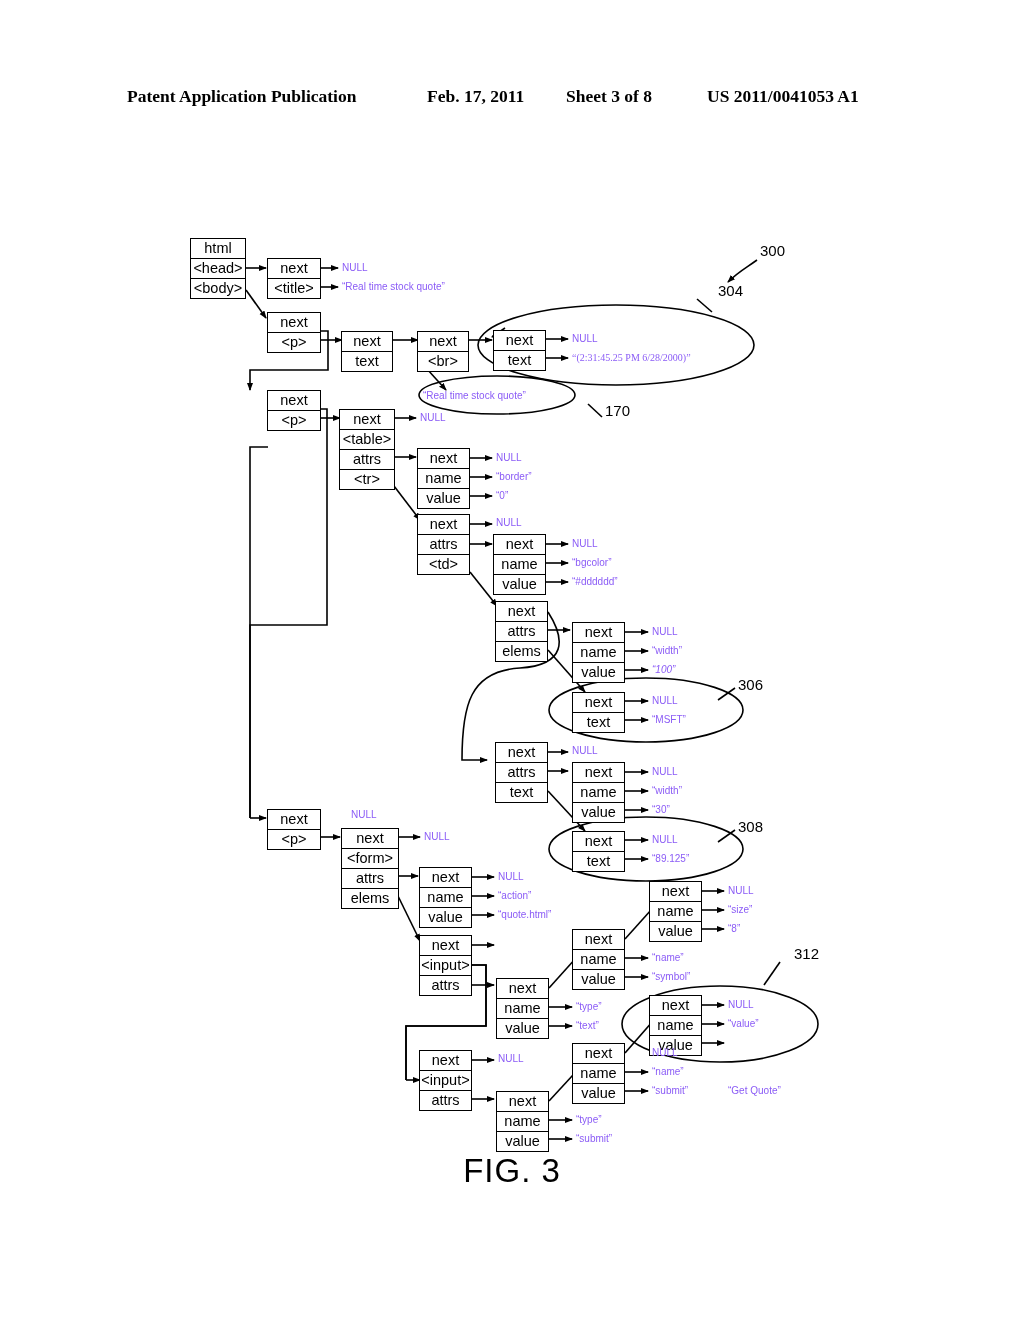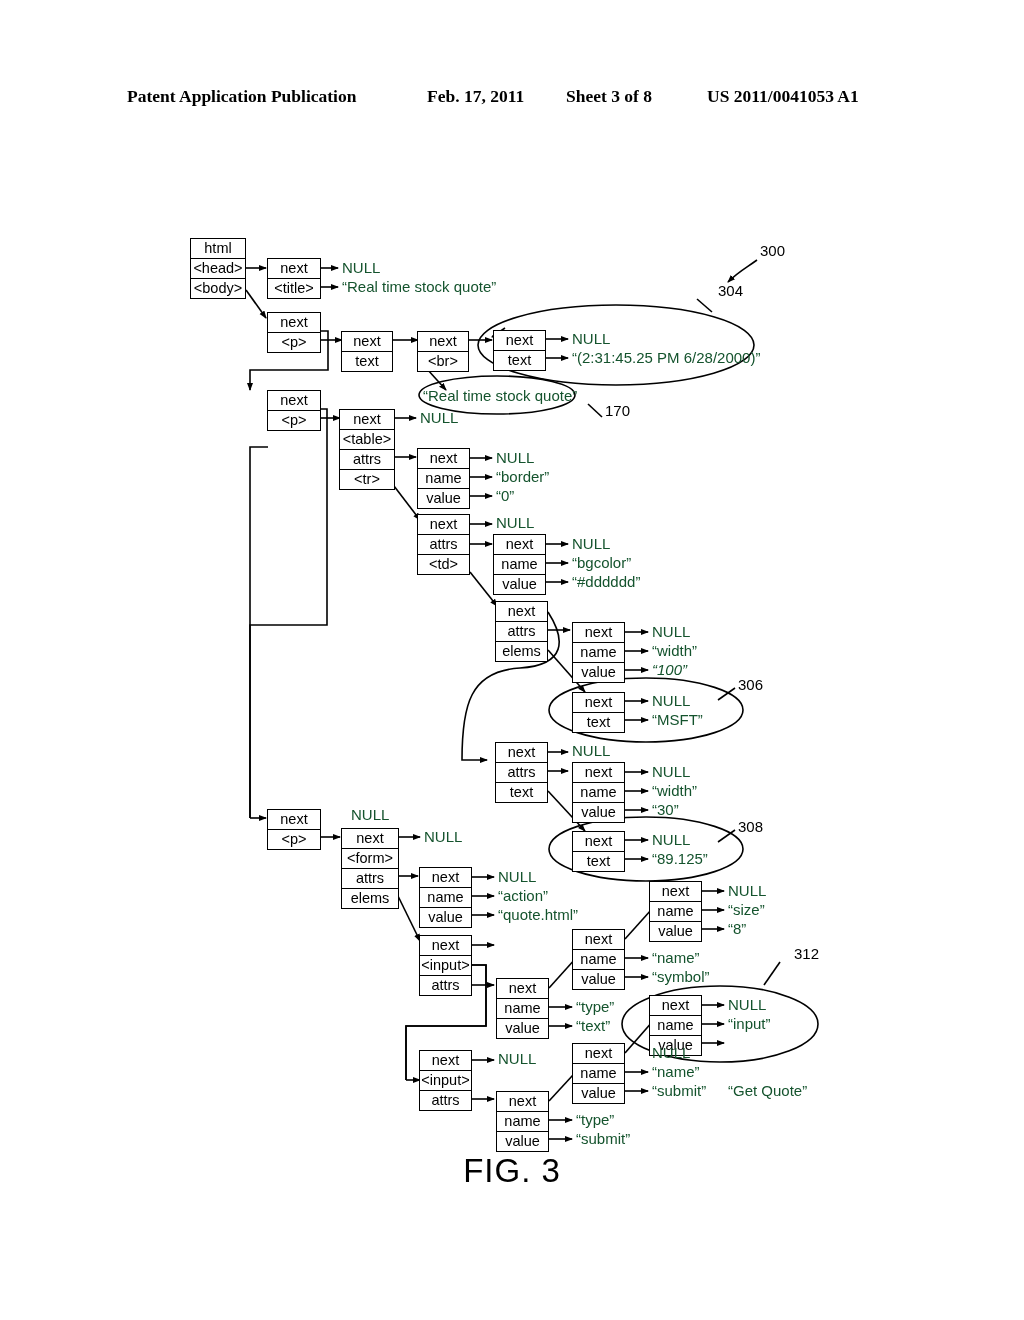--- a/index.html
+++ b/index.html
@@ -22,21 +22,21 @@
 
   
   .node{position:absolute;border:1.6px solid #000;background:#fff;
         box-sizing:border-box;}
   .node .cell{border-bottom:1.6px solid #000;height:19px;line-height:18px;
         text-align:center;font-size:14.5px;color:#000;white-space:nowrap;
         overflow:hidden;background:#fff;}
   .node .cell:last-child{border-bottom:none;}
 
   
-  .lbl{position:absolute;font-size:15px;color:#14532d;white-space:nowrap;
+  .lbl{position:absolute;font-size:10px;color:#8b5cf6;white-space:nowrap;
        line-height:17px;}
   .refnum{position:absolute;font-size:15px;color:#000;white-space:nowrap;}
 
   
   #fig-caption{position:absolute;left:0;top:1152px;width:1024px;
        text-align:center;font-size:33px;letter-spacing:1px;color:#000;}
 </style>
 </head>
 <body>
 
@@ -218,21 +218,21 @@
 <div class="node" style="left:417px;top:331px;width:52px;">
   <div class="cell">next</div>
   <div class="cell">&lt;br&gt;</div>
 </div>
 
 <div class="node" style="left:493px;top:330px;width:53px;">
   <div class="cell">next</div>
   <div class="cell">text</div>
 </div>
 <div class="lbl" style="left:572px;top:330px;">NULL</div>
-<div class="lbl" style="left:572px;top:349px;">“(2:31:45.25 PM 6/28/2000)”</div>
+<div class="lbl" style="left:572px;top:349px;font-family:Liberation Serif, serif;">“(2:31:45.25 PM 6/28/2000)”</div>
 
 <div class="lbl" style="left:423px;top:387px;">“Real time stock quote”</div>
 
 <div class="node" style="left:267px;top:390px;width:54px;">
   <div class="cell">next</div>
   <div class="cell">&lt;p&gt;</div>
 </div>
 
 <div class="node" style="left:339px;top:409px;width:56px;">
   <div class="cell">next</div>
@@ -365,21 +365,21 @@
 <div class="lbl" style="left:728px;top:882px;">NULL</div>
 <div class="lbl" style="left:728px;top:901px;">“size”</div>
 <div class="lbl" style="left:728px;top:920px;">“8”</div>
 
 <div class="node" style="left:649px;top:995px;width:53px;">
   <div class="cell">next</div>
   <div class="cell">name</div>
   <div class="cell">value</div>
 </div>
 <div class="lbl" style="left:728px;top:996px;">NULL</div>
-<div class="lbl" style="left:728px;top:1015px;">“input”</div>
+<div class="lbl" style="left:728px;top:1015px;">“value”</div>
 <div class="lbl" style="left:728px;top:1034px;margin-top:48px;">“Get Quote”</div>
 
 <div class="node" style="left:419px;top:1050px;width:53px;">
   <div class="cell">next</div>
   <div class="cell">&lt;input&gt;</div>
   <div class="cell">attrs</div>
 </div>
 <div class="lbl" style="left:498px;top:1050px;">NULL</div>
 
 <div class="node" style="left:496px;top:1091px;width:53px;">

